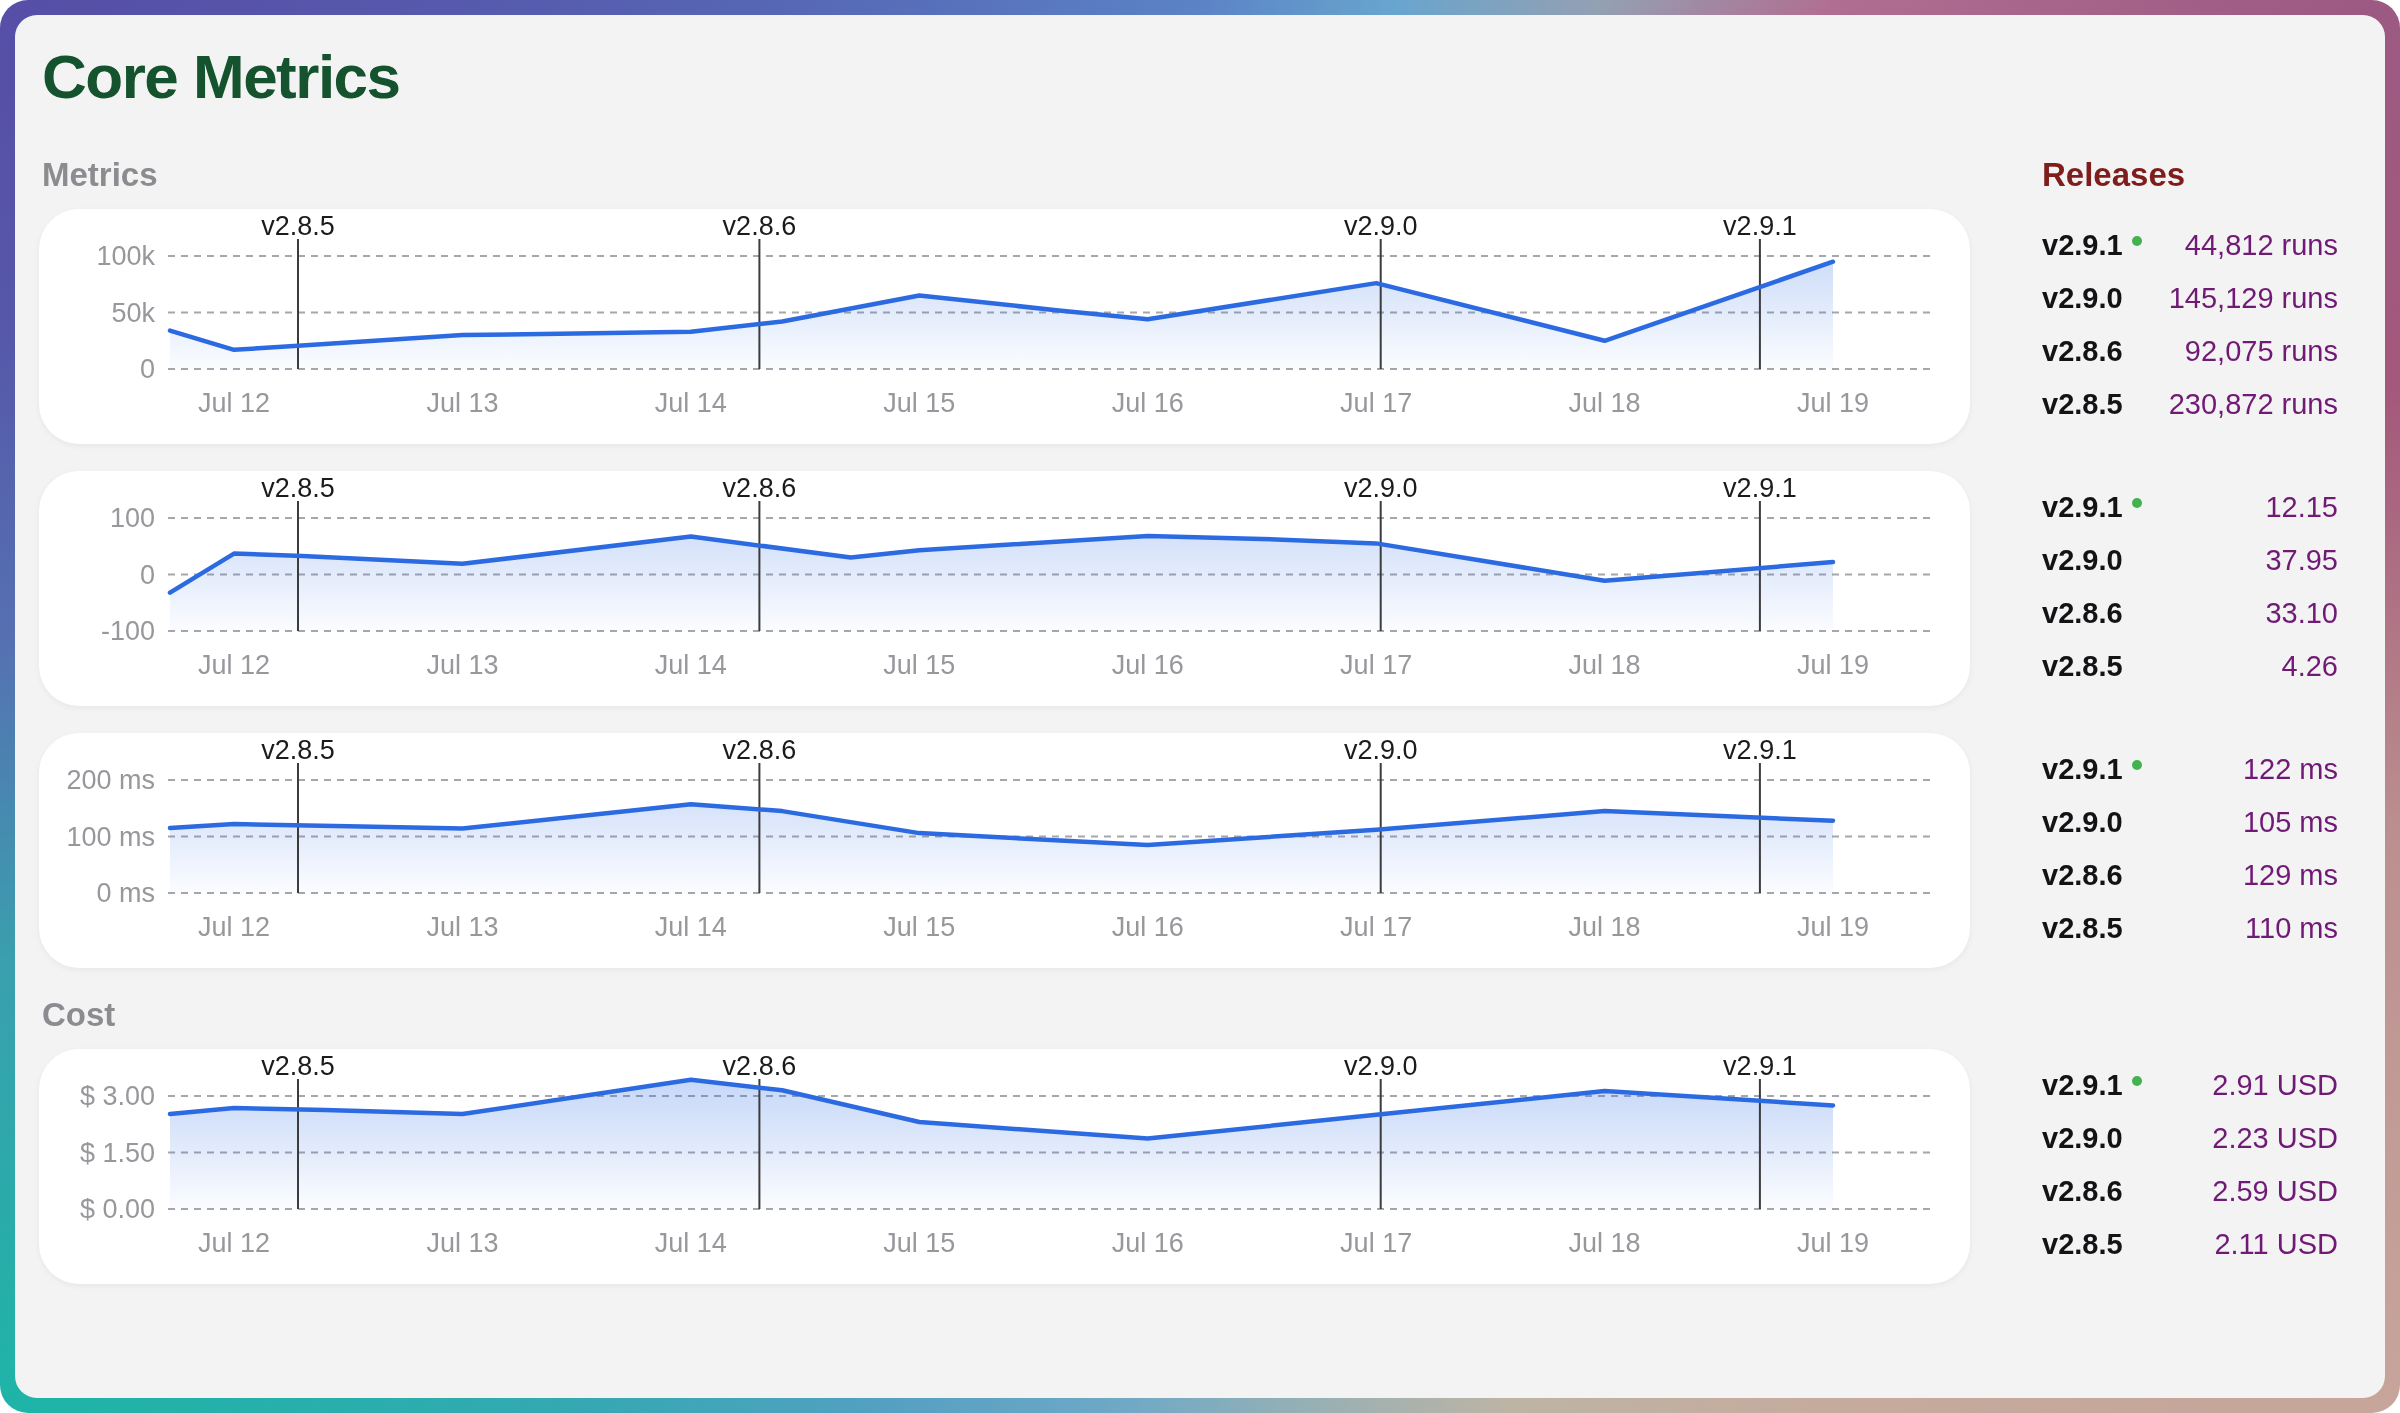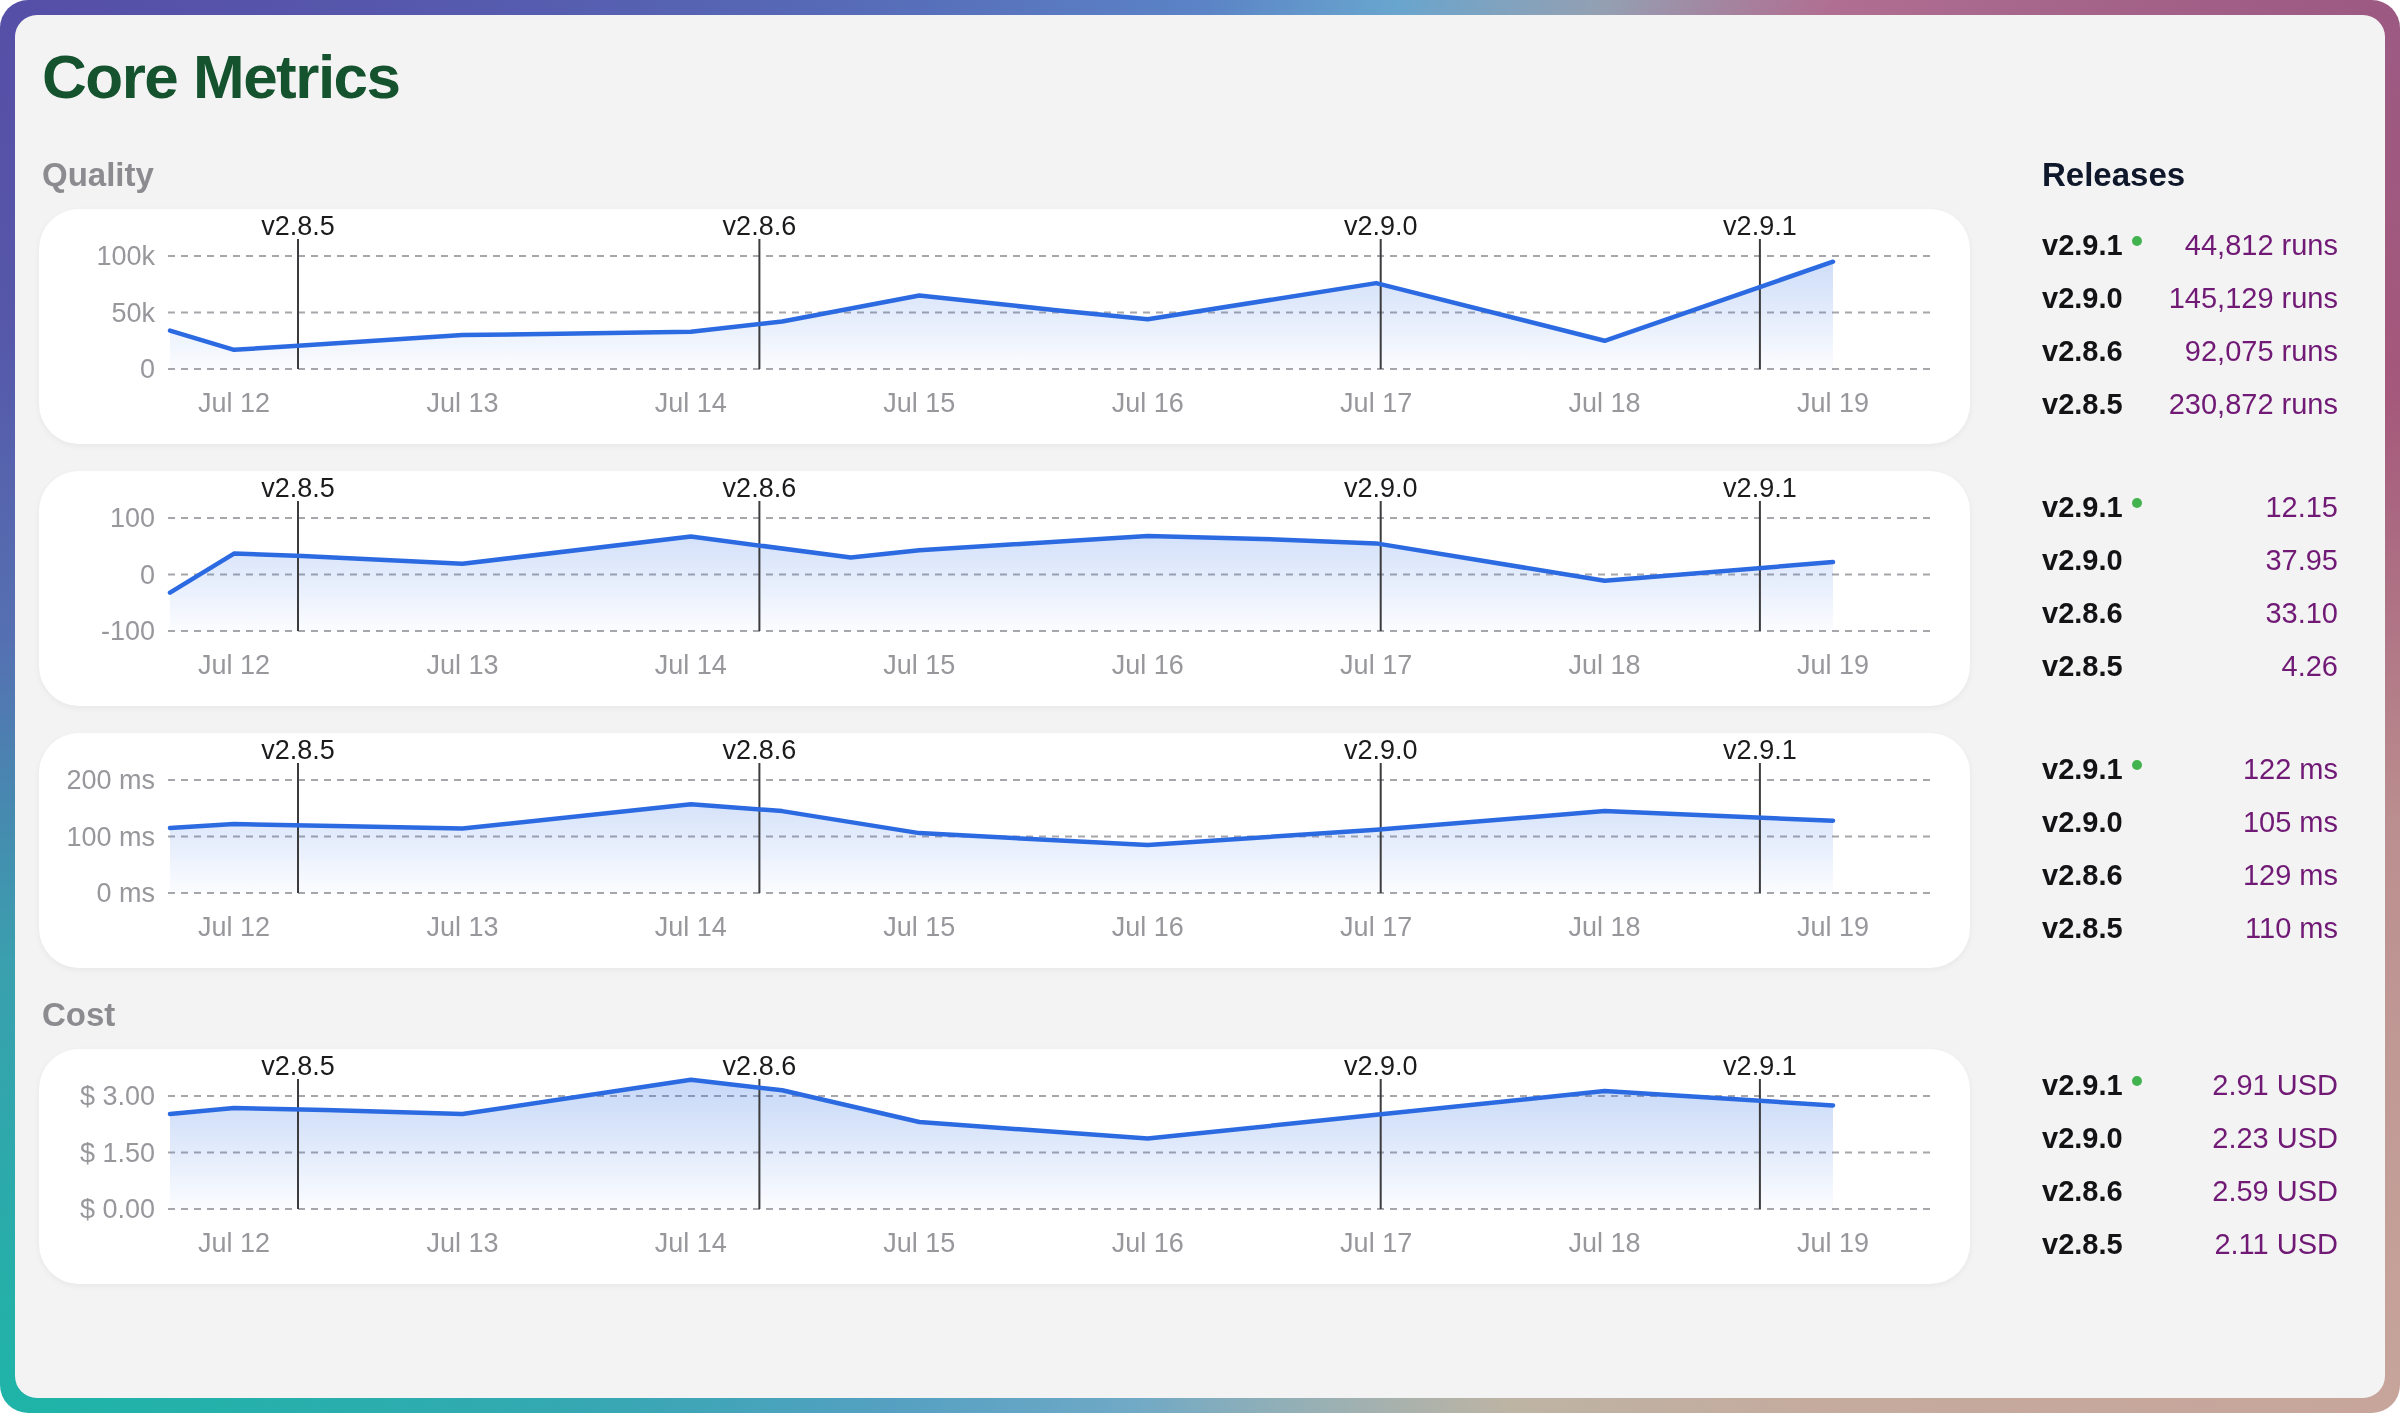--- a/index.html
+++ b/index.html
@@ -18,21 +18,21 @@
     padding:18px 47px 0 24px;overflow:hidden;
   }
   .page-title{
     font-size:62px;font-weight:800;letter-spacing:-1.5px;color:#14532d;
     margin:10px 0 0 3px;line-height:1.1;
   }
   .sections{margin-top:44px;}
   .section{margin-bottom:27px;}
   .section-head{display:flex;align-items:flex-end;margin-bottom:14px;}
   .section-label{flex:1;font-size:33px;font-weight:600;color:#8b8b90;margin-left:3px;line-height:40px;}
-  .releases-heading{width:296px;font-size:33px;font-weight:600;color:#0f172a;line-height:40px;}
+  .releases-heading{width:296px;font-size:33px;font-weight:600;color:#7f1d1d;line-height:40px;}
   .section-body{display:flex;align-items:flex-start;}
   .chart-card{
     width:1931px;height:235px;background:#ffffff;border-radius:40px;
     box-shadow:0 2px 6px rgba(0,0,0,0.05);overflow:hidden;flex:none;
   }
   .chart-card svg{display:block;}
   .release-group{width:296px;margin-left:72px;padding-top:10px;flex:none;}
   .release-row{height:53px;display:flex;align-items:center;justify-content:space-between;}
   .release-version{font-size:29px;font-weight:700;color:#131315;display:flex;align-items:center;}
   .current-dot{width:10px;height:10px;border-radius:50%;background:#43b34f;margin-left:9px;transform:translateY(-5px);}
@@ -43,21 +43,21 @@
 </style>
 </head>
 <body>
 
 <div class="frame">
   <div class="panel">
     <div class="page-title">Core Metrics</div>
     <div class="sections">
         <div class="section">
           <div class="section-head">
-            <div class="section-label">Quality</div>
+            <div class="section-label">Metrics</div>
             <div class="releases-heading">Releases</div>
           </div>
           <div class="section-body">
             <div class="chart-card">
               <svg viewBox="0 0 1931 235" width="1931" height="235">
                 <defs>
                   <linearGradient id="areaGrad0" gradientUnits="userSpaceOnUse" x1="0" y1="30" x2="0" y2="160">
                     <stop offset="0%" stop-color="rgba(47,110,227,0.28)"></stop>
                     <stop offset="100%" stop-color="rgba(47,110,227,0.02)"></stop>
                   </linearGradient>

